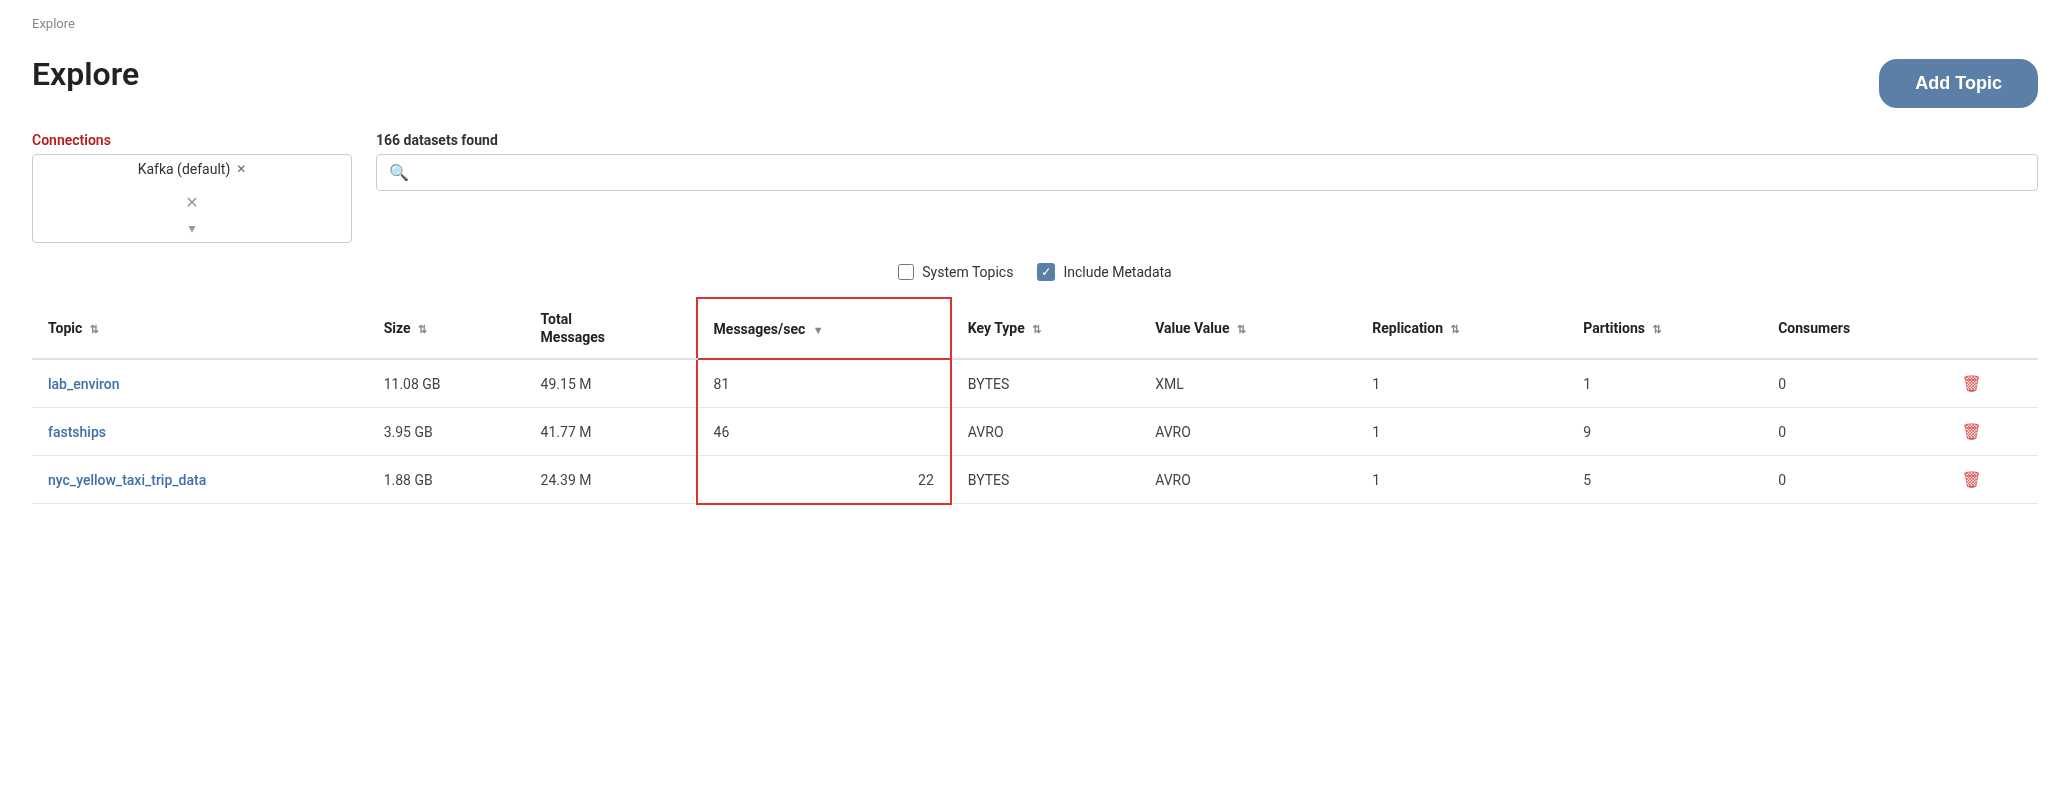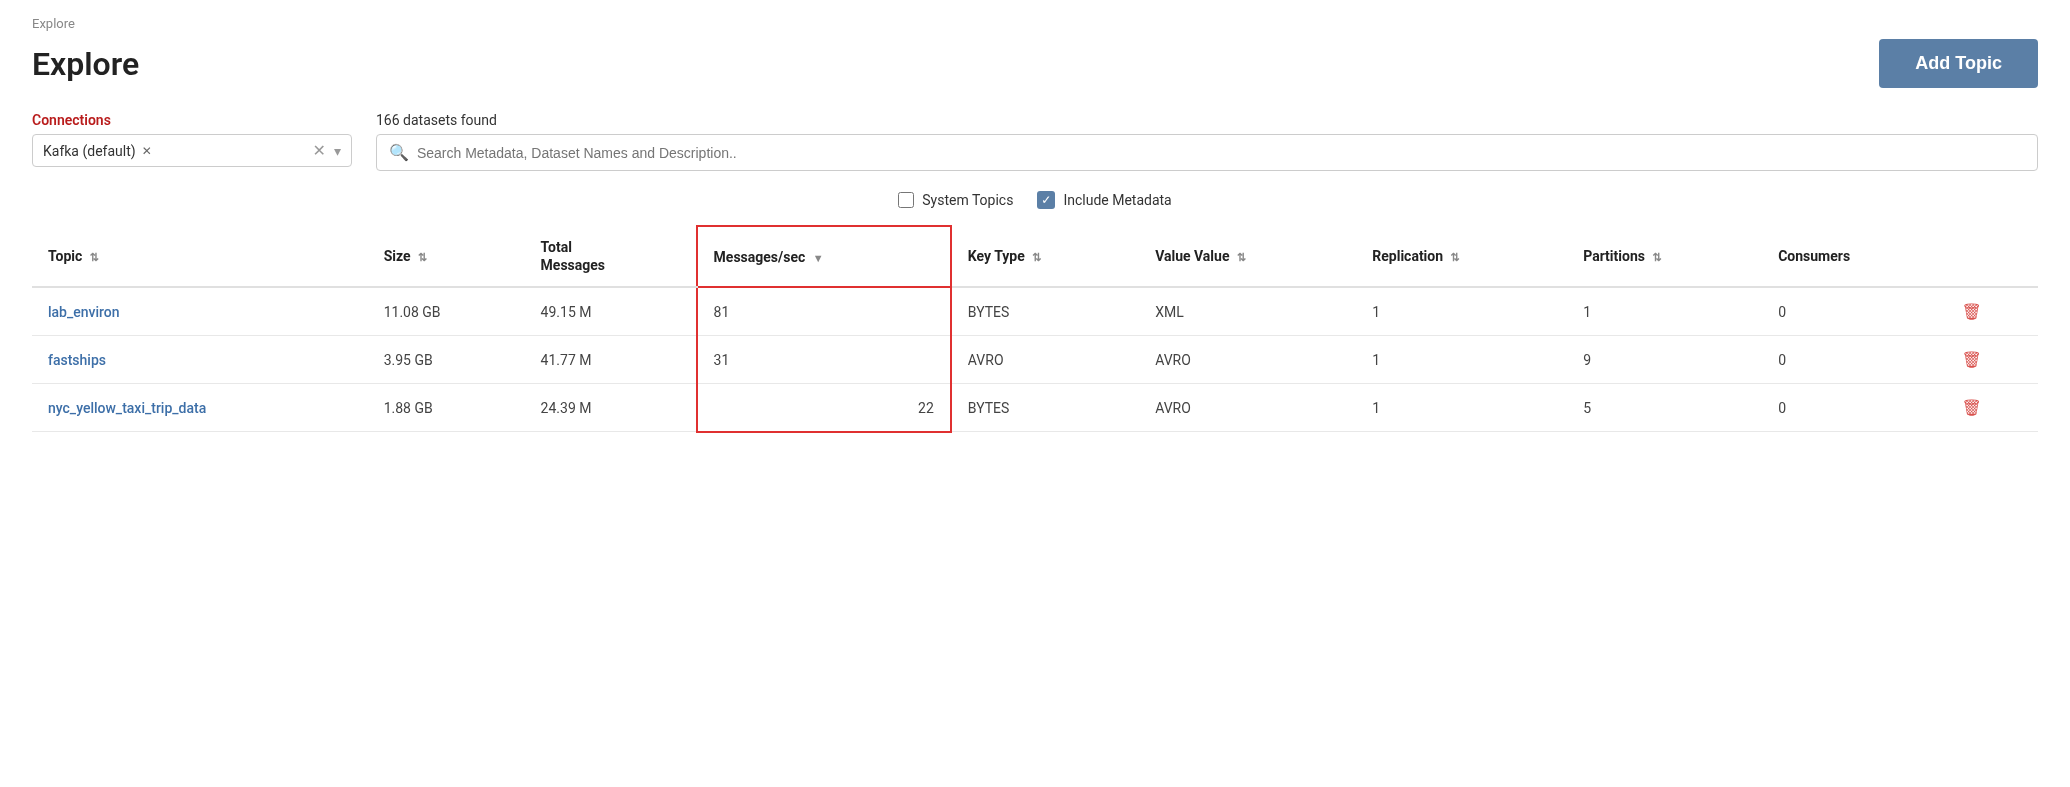--- a/index.html
+++ b/index.html
@@ -26,26 +26,27 @@
     }
     .page-title {
       font-size: 32px;
       font-weight: 600;
       color: #222;
     }
     .add-topic-btn {
       background: #5b7fa6;
       color: #fff;
       border: none;
-      border-radius: 4px;
+      border-radius: 18px;
       padding: 14px 36px;
       font-size: 18px;
       font-weight: 600;
       cursor: pointer;
       white-space: nowrap;
+      margin-top: 20px;
     }
 
     .filters-row {
       display: flex;
       align-items: flex-start;
       gap: 24px;
       margin-bottom: 20px;
     }
     .connections-section {
       display: flex;
@@ -60,20 +61,21 @@
     }
     .connections-input {
       display: flex;
       align-items: center;
       border: 1px solid #ccc;
       border-radius: 4px;
       padding: 6px 10px;
       min-width: 320px;
       background: #fff;
       gap: 8px;
+      flex-direction: column;
     }
     .connection-tag {
       display: flex;
       align-items: center;
       gap: 6px;
       background: #fff;
       font-size: 14px;
       color: #333;
     }
     .connection-tag .x-btn {
@@ -101,21 +103,21 @@
     }
 
     .search-section {
       display: flex;
       flex-direction: column;
       gap: 6px;
       flex: 1;
     }
     .datasets-found {
       font-size: 14px;
-      font-weight: 400;
+      font-weight: 700;
       color: #333;
     }
     .search-box {
       display: flex;
       align-items: center;
       border: 1px solid #ccc;
       border-radius: 4px;
       padding: 8px 12px;
       gap: 8px;
       background: #fff;
@@ -245,21 +247,20 @@
         <div class="spacer"></div>
         <button class="clear-btn">✕</button>
         <button class="chevron-btn">▾</button>
       </div>
     </div>
 
     <div class="search-section">
       <div class="datasets-found">166 datasets found</div>
       <div class="search-box">
         <span class="search-icon">🔍</span>
-        <input class="search-input" type="text" placeholder="Search Metadata, Dataset Names and Description.." style="">
       </div>
     </div>
   </div>
 
   <div class="options-row">
     <label class="checkbox-option">
       <input type="checkbox" style="">
       <span>System Topics</span>
     </label>
     <label class="checkbox-option">
@@ -318,21 +319,21 @@
           <td>XML</td>
           <td>1</td>
           <td>1</td>
           <td>0</td>
           <td><button class="delete-icon">🗑</button></td>
         </tr>
         <tr>
           <td class="topic-link">fastships</td>
           <td>3.95 GB</td>
           <td>41.77 M</td>
-          <td class="highlight-col">31</td>
+          <td class="highlight-col">46</td>
           <td>AVRO</td>
           <td>AVRO</td>
           <td>1</td>
           <td>9</td>
           <td>0</td>
           <td><button class="delete-icon">🗑</button></td>
         </tr>
         <tr>
           <td class="topic-link">nyc_yellow_taxi_trip_data</td>
           <td>1.88 GB</td>

